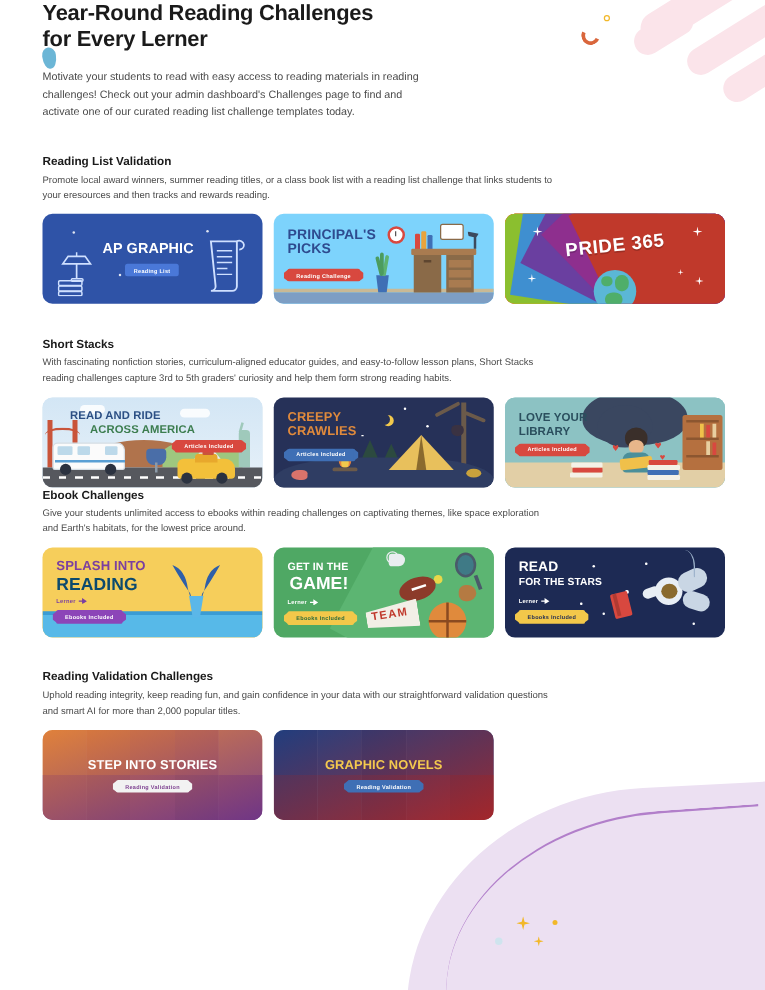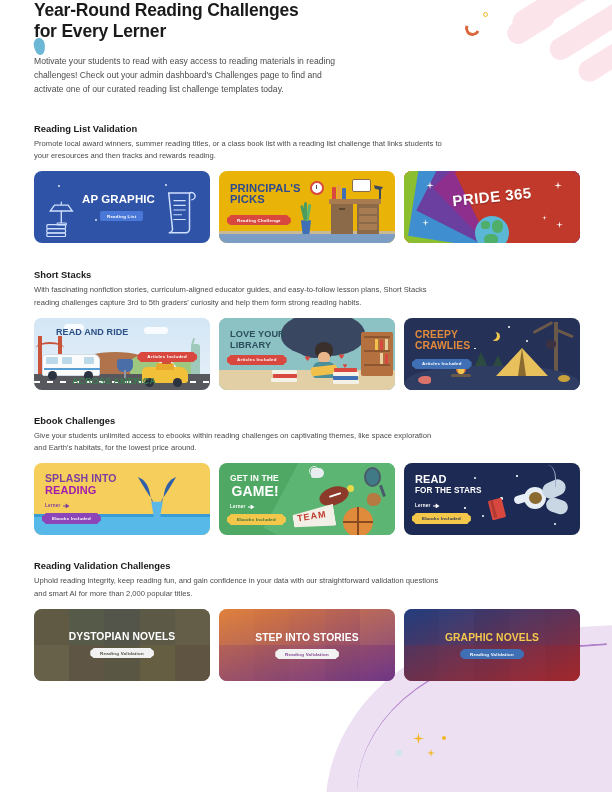--- a/index.html
+++ b/index.html
@@ -85,21 +85,21 @@
 
   
   .c-ap { background: #2f53a7; }
   .c-ap .card-title { left: 48px; top: 23px; font-size: 11.5px; color: #fff; }
   .c-ap .badge { left: 66px; top: 40px; background: #4a78d8; border-radius: 2px; }
   .lamp { position: absolute; left: 12px; top: 26px; width: 34px; height: 40px; }
   .scroll-ic { position: absolute; right: 12px; top: 16px; width: 34px; height: 48px; }
   .dotw { position: absolute; width: 2px; height: 2px; background: #fff; border-radius: 50%; opacity: .85; }
 
   
-  .c-pp { background: #eab308; }
+  .c-pp { background: #7dd3fc; }
   .c-pp .pp-floor { position: absolute; left: 0; right: 0; bottom: 0; height: 9px; background: #7d9ec4; }
   .c-pp .pp-floor2 { position: absolute; left: 0; right: 0; bottom: 9px; height: 3px; background: #c9b995; }
   .c-pp .card-title { left: 11px; top: 12px; font-size: 11.2px; color: #2e4b8f; line-height: .98; }
   .c-pp .badge { left: 11px; top: 44px; background: #d8483f; }
 
   
   .c-pride { background: #c0392b; }
   .ray { position: absolute; left: 50%; bottom: -6px; width: 170px; height: 200px;
          transform-origin: 50% 100%; }
   .c-pride .card-title { left: 0; right: 0; top: 18px; text-align: center; font-size: 15px;
@@ -135,21 +135,21 @@
   .c-cc .card-title { left: 11px; top: 11px; font-size: 10.3px; color: #e08a3c; line-height: 1.1; }
   .c-cc .badge { left: 11px; top: 41px; background: #3f6fb5; }
   .moon { position: absolute; left: 84px; top: 13px; width: 9px; height: 9px; border-radius: 50%;
     box-shadow: 3px 1px 0 0 #f2c94c; background: transparent; }
 
   
   .c-sp { background: #f6ce5b; }
   .c-sp .water { position: absolute; left: 0; right: 0; bottom: 0; height: 18px; background: #57b9e8; }
   .c-sp .waterline { position: absolute; left: 0; right: 0; bottom: 18px; height: 3px; background: #3a9cd4; }
   .c-sp .card-title { left: 11px; top: 10px; font-size: 10.5px; color: #7b3fa0; line-height: 1.08; }
-  .c-sp .t2 { font-size: 11px; color: #a21caf; }
+  .c-sp .t2 { font-size: 14px; color: #0c4a6e; }
   .c-sp .lerner { left: 11px; top: 40px; color: #7b3fa0; }
   .c-sp .badge { left: 11px; top: 50px; background: #8c45b8; }
   .tail { position: absolute; right: 32px; bottom: 16px; width: 42px; height: 44px; }
 
   
   .c-gg { background: #4fa864; }
   .c-gg .card-title { left: 11px; top: 11px; font-size: 8.5px; color: #fff; line-height: 1.12; }
   .c-gg .t2 { font-size: 14px; text-align: right; }
   .c-gg .lerner { left: 11px; top: 41px; color: #fff; }
   .c-gg .badge { left: 11px; top: 51px; background: #f3c84a; color: #2c6b3d; }
@@ -341,21 +341,55 @@
             <div style="position:absolute;right:36px;bottom:20px;width:18px;height:7px;background:#e8a82c;border-radius:3px 3px 0 0;"></div>
             <div style="position:absolute;right:39px;bottom:26px;width:9px;height:5px;background:#c9543a;border-radius:1px;"></div>
             <div style="position:absolute;right:28px;bottom:3px;width:9px;height:9px;background:#2b3240;border-radius:50%;"></div>
             <div style="position:absolute;right:56px;bottom:3px;width:9px;height:9px;background:#2b3240;border-radius:50%;"></div>
 
             <div style="position:absolute;left:83px;bottom:18px;width:16px;height:13px;background:#4a6ea8;border-radius:3px 3px 6px 6px;"></div>
             <div style="position:absolute;left:90px;bottom:12px;width:2px;height:8px;background:#8c9aa8;"></div>
           </div>
           <div class="card-title">
             <div>READ AND RIDE</div>
-            <div class="t2" style="margin-left:16px;margin-top:38px;">ACROSS AMERICA</div>
+            <div class="t2" style="margin-left:16px;">ACROSS AMERICA</div>
+          </div>
+          <div class="badge ribbon">Articles Included</div>
+        </div>
+
+        <div class="card c-cc">
+          <div class="card-inner">
+            <div class="moon"></div>
+            <div class="starsm" style="left:104px;top:8px;width:2px;height:2px;"></div>
+            <div class="starsm" style="left:122px;top:22px;width:2px;height:2px;"></div>
+            <div class="starsm" style="left:70px;top:30px;width:1.5px;height:1.5px;"></div>
+
+            <div style="position:absolute;left:70px;bottom:22px;width:0;height:0;border-left:7px solid transparent;border-right:7px solid transparent;border-bottom:16px solid #2c4a3f;"></div>
+            <div style="position:absolute;left:88px;bottom:22px;width:0;height:0;border-left:6px solid transparent;border-right:6px solid transparent;border-bottom:13px solid #2c4a3f;"></div>
+
+            <div style="position:absolute;right:22px;top:4px;width:4px;height:56px;background:#6b5a4a;"></div>
+            <div style="position:absolute;right:26px;top:8px;width:22px;height:3px;background:#6b5a4a;transform:rotate(-28deg);border-radius:2px;"></div>
+            <div style="position:absolute;right:6px;top:14px;width:18px;height:3px;background:#6b5a4a;transform:rotate(22deg);border-radius:2px;"></div>
+
+            <div style="position:absolute;right:24px;top:22px;width:10px;height:9px;background:#3a3242;border-radius:40% 40% 50% 50%;"></div>
+            <div class="ground"></div>
+
+            <div style="position:absolute;left:92px;bottom:14px;width:0;height:0;border-left:26px solid transparent;border-right:26px solid transparent;border-bottom:28px solid #e8c05c;"></div>
+            <div style="position:absolute;left:114px;bottom:14px;width:0;height:0;border-left:4px solid transparent;border-right:4px solid transparent;border-bottom:28px solid #8a6a2e;"></div>
+
+            <div style="position:absolute;left:52px;bottom:16px;width:10px;height:14px;background:#e8803c;border-radius:50% 50% 40% 40%;"></div>
+            <div style="position:absolute;left:54px;bottom:16px;width:6px;height:8px;background:#f2c94c;border-radius:50% 50% 40% 40%;"></div>
+            <div style="position:absolute;left:47px;bottom:13px;width:20px;height:3px;background:#6b5a4a;border-radius:2px;"></div>
+
+            <div style="position:absolute;left:14px;bottom:6px;width:13px;height:8px;background:#d9736b;border-radius:60% 40% 40% 60%;"></div>
+            <div style="position:absolute;right:10px;bottom:8px;width:12px;height:7px;background:#c9a23c;border-radius:50%;"></div>
+          </div>
+          <div class="card-title">
+            <div>CREEPY</div>
+            <div>CRAWLIES</div>
           </div>
           <div class="badge ribbon">Articles Included</div>
         </div>
 
         <div class="card c-ly">
           <div class="card-inner">
             <div class="wall"></div>
             <div class="cloud-d"></div>
             <div style="position:absolute;right:58px;top:6px;width:44px;height:34px;background:#3a4760;border-radius:50%;"></div>
             <div class="floor"></div>
@@ -387,58 +421,24 @@
             <div style="position:absolute;right:36px;bottom:14px;width:26px;height:4px;background:#f4f1e6;border-radius:1px;"></div>
             <div style="position:absolute;right:38px;bottom:18px;width:23px;height:4px;background:#d8483f;border-radius:1px;"></div>
           </div>
           <div class="card-title">
             <div>LOVE YOUR</div>
             <div>LIBRARY</div>
           </div>
           <div class="badge ribbon">Articles Included</div>
         </div>
 
-        <div class="card c-cc">
-          <div class="card-inner">
-            <div class="moon"></div>
-            <div class="starsm" style="left:104px;top:8px;width:2px;height:2px;"></div>
-            <div class="starsm" style="left:122px;top:22px;width:2px;height:2px;"></div>
-            <div class="starsm" style="left:70px;top:30px;width:1.5px;height:1.5px;"></div>
-
-            <div style="position:absolute;left:70px;bottom:22px;width:0;height:0;border-left:7px solid transparent;border-right:7px solid transparent;border-bottom:16px solid #2c4a3f;"></div>
-            <div style="position:absolute;left:88px;bottom:22px;width:0;height:0;border-left:6px solid transparent;border-right:6px solid transparent;border-bottom:13px solid #2c4a3f;"></div>
-
-            <div style="position:absolute;right:22px;top:4px;width:4px;height:56px;background:#6b5a4a;"></div>
-            <div style="position:absolute;right:26px;top:8px;width:22px;height:3px;background:#6b5a4a;transform:rotate(-28deg);border-radius:2px;"></div>
-            <div style="position:absolute;right:6px;top:14px;width:18px;height:3px;background:#6b5a4a;transform:rotate(22deg);border-radius:2px;"></div>
-
-            <div style="position:absolute;right:24px;top:22px;width:10px;height:9px;background:#3a3242;border-radius:40% 40% 50% 50%;"></div>
-            <div class="ground"></div>
-
-            <div style="position:absolute;left:92px;bottom:14px;width:0;height:0;border-left:26px solid transparent;border-right:26px solid transparent;border-bottom:28px solid #e8c05c;"></div>
-            <div style="position:absolute;left:114px;bottom:14px;width:0;height:0;border-left:4px solid transparent;border-right:4px solid transparent;border-bottom:28px solid #8a6a2e;"></div>
-
-            <div style="position:absolute;left:52px;bottom:16px;width:10px;height:14px;background:#e8803c;border-radius:50% 50% 40% 40%;"></div>
-            <div style="position:absolute;left:54px;bottom:16px;width:6px;height:8px;background:#f2c94c;border-radius:50% 50% 40% 40%;"></div>
-            <div style="position:absolute;left:47px;bottom:13px;width:20px;height:3px;background:#6b5a4a;border-radius:2px;"></div>
-
-            <div style="position:absolute;left:14px;bottom:6px;width:13px;height:8px;background:#d9736b;border-radius:60% 40% 40% 60%;"></div>
-            <div style="position:absolute;right:10px;bottom:8px;width:12px;height:7px;background:#c9a23c;border-radius:50%;"></div>
-          </div>
-          <div class="card-title">
-            <div>CREEPY</div>
-            <div>CRAWLIES</div>
-          </div>
-          <div class="badge ribbon">Articles Included</div>
-        </div>
-
       </div>
     </section>
 
-    <section class="block" style="margin-top:25px;">
+    <section class="block" style="">
       <div class="sec-title">Ebook Challenges</div>
       <div class="sec-desc">Give your students unlimited access to ebooks within reading challenges on captivating themes, like space exploration and Earth's habitats, for the lowest price around.</div>
       <div class="cards">
 
         <div class="card c-sp">
           <div class="card-inner">
             <div class="water"></div>
               <div class="waterline"></div>
             <svg class="tail" viewBox="0 0 44 46">
               <path d="M22 46 L15 22 Q13 6 2 2 Q10 16 17 26 L22 46 Z" fill="#2f5fa8"></path>
@@ -516,37 +516,20 @@
         </div>
 
       </div>
     </section>
 
     <section class="block" style="margin-top:25px;">
       <div class="sec-title">Reading Validation Challenges</div>
       <div class="sec-desc">Uphold reading integrity, keep reading fun, and gain confidence in your data with our straightforward validation questions and smart AI for more than 2,000 popular titles.</div>
       <div class="cards">
 
-        <div class="card c-dn">
-          <div class="covers">
-            <div class="cv" style="background:#6d5a3e;"></div>
-              <div class="cv" style="background:#4a5a4e;"></div>
-            <div class="cv" style="background:#3e4a52;"></div>
-              <div class="cv" style="background:#5e5b4a;"></div>
-            <div class="cv" style="background:#7a6a4e;"></div>
-            <div class="cv" style="background:#8a7350;"></div>
-              <div class="cv" style="background:#6a4a42;"></div>
-            <div class="cv" style="background:#55503e;"></div>
-              <div class="cv" style="background:#7e6a3a;"></div>
-            <div class="cv" style="background:#6a4038;"></div>
-          </div>
-          <div class="tint"></div>
-          <div class="card-title">DYSTOPIAN NOVELS</div>
-          <div class="badge ribbon">Reading Validation</div>
-        </div>
 
         <div class="card c-ss">
           <div class="covers">
             <div class="cv" style="background:#e0a05a;"></div>
               <div class="cv" style="background:#d98a4a;"></div>
             <div class="cv" style="background:#c97a5a;"></div>
               <div class="cv" style="background:#b06a6a;"></div>
             <div class="cv" style="background:#e8b070;"></div>
             <div class="cv" style="background:#7c4a8a;"></div>
               <div class="cv" style="background:#6a3f82;"></div>

